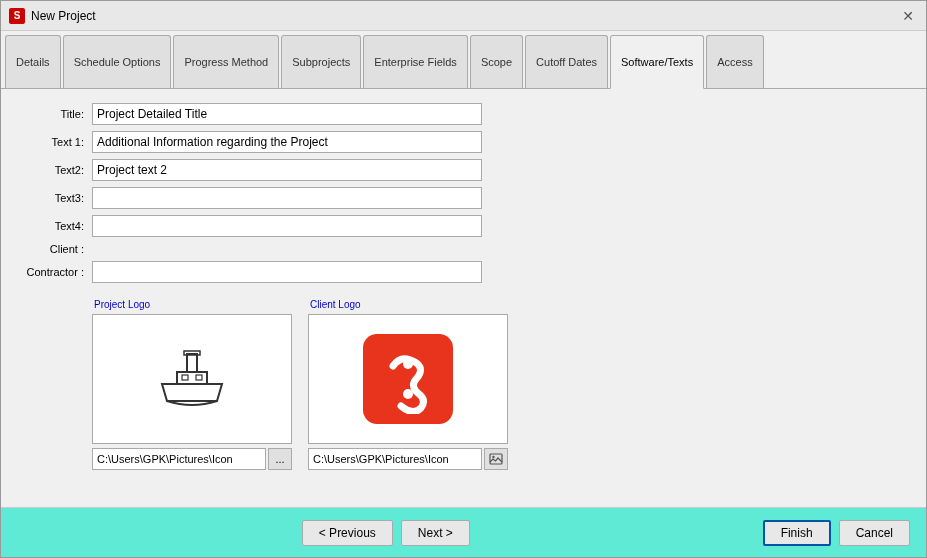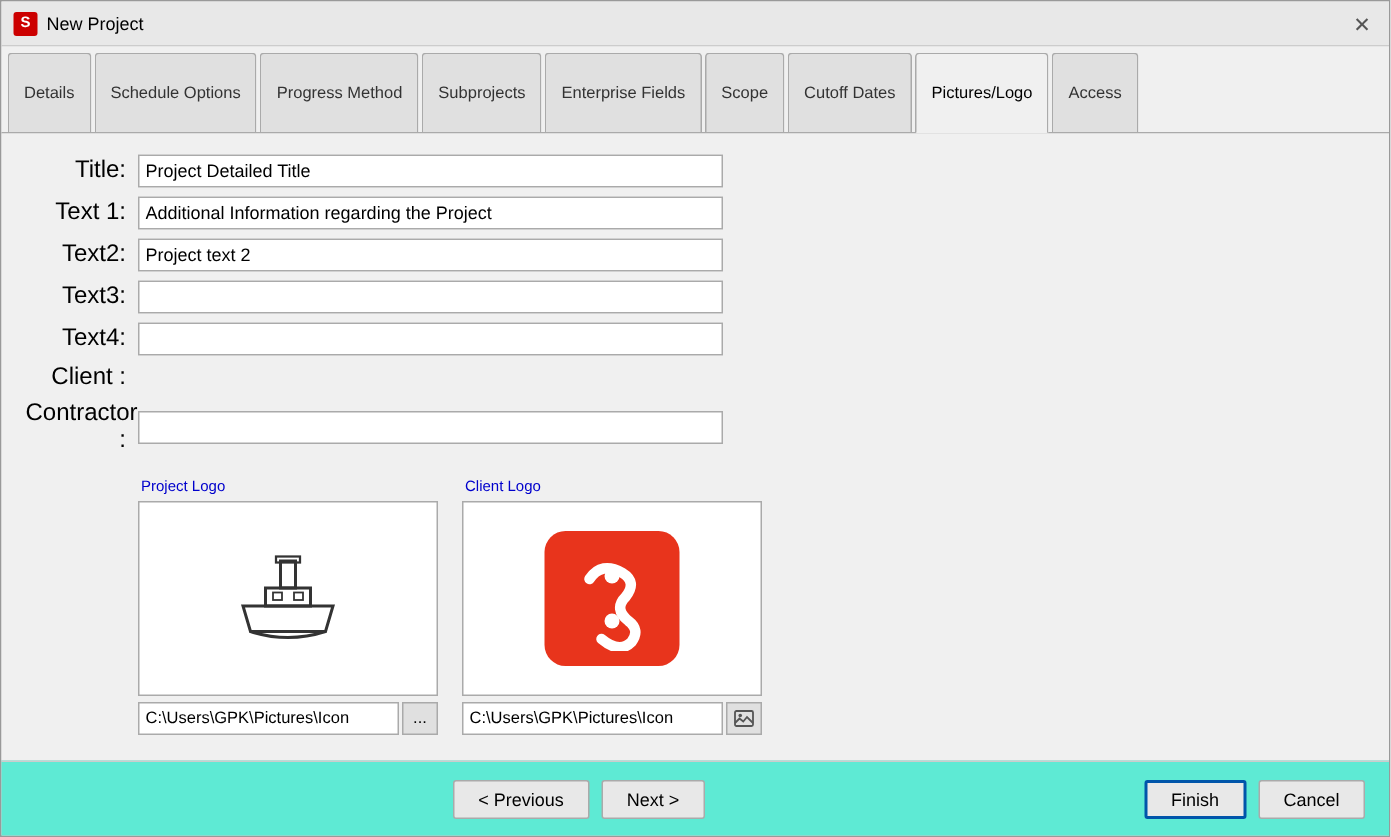--- a/index.html
+++ b/index.html
@@ -88,21 +88,21 @@
     .form-row {
       display: flex;
       align-items: center;
       margin-bottom: 6px;
     }
     .form-label {
       width: 75px;
       text-align: right;
       padding-right: 8px;
       color: #000;
-      font-size: 16px;
+      font-size: 11px;
       flex-shrink: 0;
     }
     .form-input {
       flex: 1;
       max-width: 390px;
       height: 22px;
       border: 1px solid #aaa;
       background: #fff;
       padding: 2px 4px;
       font-size: 12px;
@@ -258,21 +258,21 @@
   </div>
 
   <div class="tabs-bar">
     <div class="tab">Details</div>
     <div class="tab">Schedule Options</div>
     <div class="tab">Progress Method</div>
     <div class="tab">Subprojects</div>
     <div class="tab">Enterprise Fields</div>
     <div class="tab">Scope</div>
     <div class="tab">Cutoff Dates</div>
-    <div class="tab active">Pictures/Logo</div>
+    <div class="tab active">Software/Texts</div>
     <div class="tab">Access</div>
   </div>
 
   <div class="content-area">
 
     <div class="form-row">
       <span class="form-label">Title:</span>
       <input class="form-input" type="text" value="Project Detailed Title" style="">
     </div>
 

